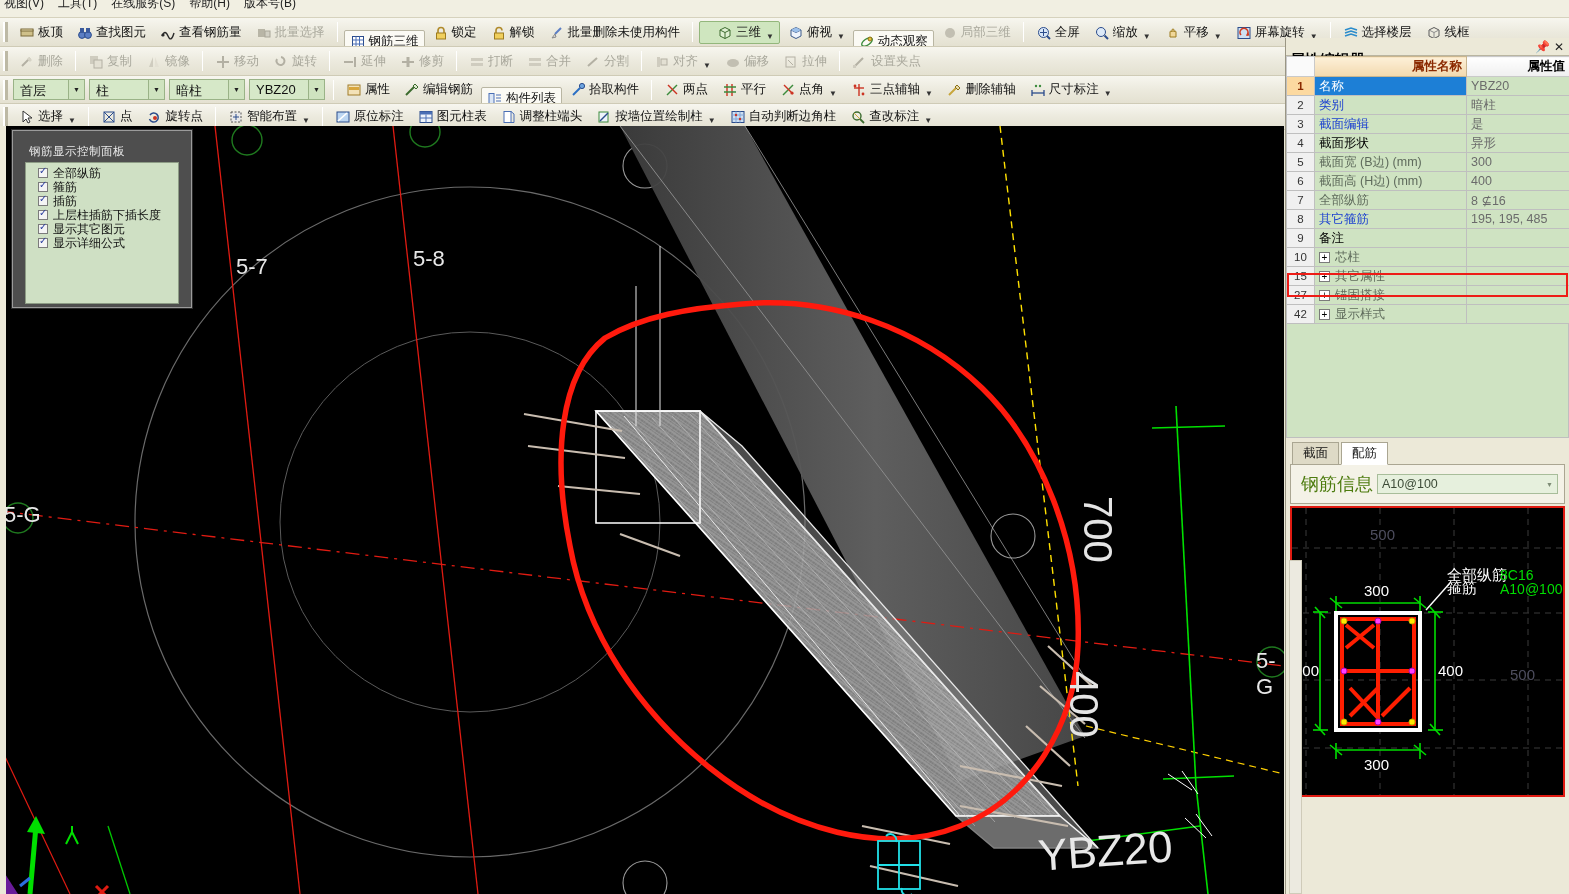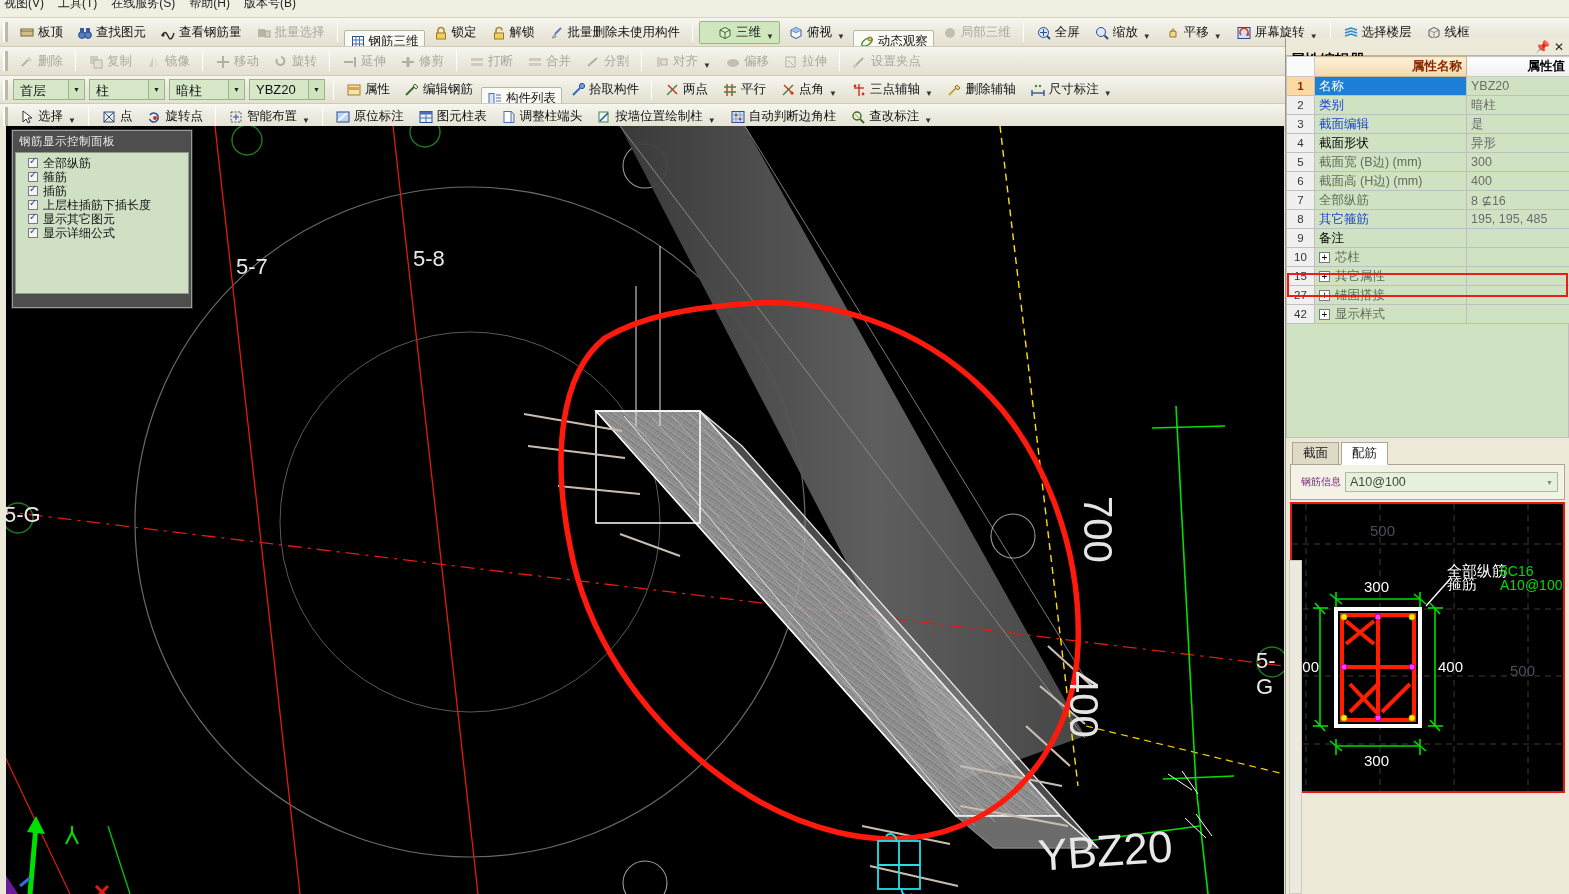--- a/index.html
+++ b/index.html
@@ -60,21 +60,21 @@
   .combo .cb{
     width:16px; border-left:1px solid #9ab387; background:#cfe3bf;
     display:flex; align-items:center; justify-content:center; font-size:7px; color:#222;
   }
   
   #canvas-wrap{ position:absolute; left:0; top:126px; width:1284px; height:768px; background:#000; overflow:hidden; }
   #cad{ position:absolute; left:0; top:0; }
   
   .float-panel{
     position:absolute; left:12px; top:130px; width:180px; height:178px;
-    background:#4e4e4e; border:1px solid #9b9b9b; padding:2px;
+    background:#4e4e4e; border:1px solid #9b9b9b; padding:12px;
     box-shadow:0 0 0 1px #2a2a2a;
   }
   .float-panel .fp-title{
     color:#e9e9e9; font-size:11.5px; padding:1px 4px 3px 4px; letter-spacing:.5px;
   }
   .float-panel .fp-body{
     background:#cfe0c4; border:1px solid #8d9c85; height:142px; padding:4px 4px;
   }
   .chk{ display:flex; align-items:flex-start; height:14px; margin:0 0 0 8px; }
   .chk .box{
@@ -137,21 +137,21 @@
     display:flex; align-items:center; gap:10px; padding:2px 4px; font-size:12.5px; color:#111;
     border-bottom:1px solid #ddd9c6; position:relative;
   }
   .mini-tb .gripv{
     width:4px;height:16px;
     background:linear-gradient(to right,#fff 0 1px,#bdb9a5 1px 2px);
     border-left:1px solid #fff;border-right:1px solid #bdb9a5; margin-right:2px;
   }
   .mini-tb .chev{ position:absolute; right:6px; top:2px; font-size:11px; color:#333;}
   .rebar-row{ display:flex; align-items:center; gap:4px; padding:4px 4px;}
-  .rebar-row .lab{ font-size:10px; color:#701a75; }
+  .rebar-row .lab{ font-size:18px; color:#4d7c0f; }
   .rebar-row .cmb{
     flex:1; height:20px; background:#e6f0dd; border:1px solid #a8bd9a;
     display:flex; align-items:center; justify-content:space-between; padding:0 4px;
     font-size:12.5px; color:#3c4a36;
   }
   .rebar-row .cmb .ar{ font-size:7px; color:#7e8c76;}
   #section-view{
     margin:2px 4px 0 4px; border:2px solid #e01b12; background:#000; height:291px; position:relative; overflow:hidden;
   }
   #vscroll{

